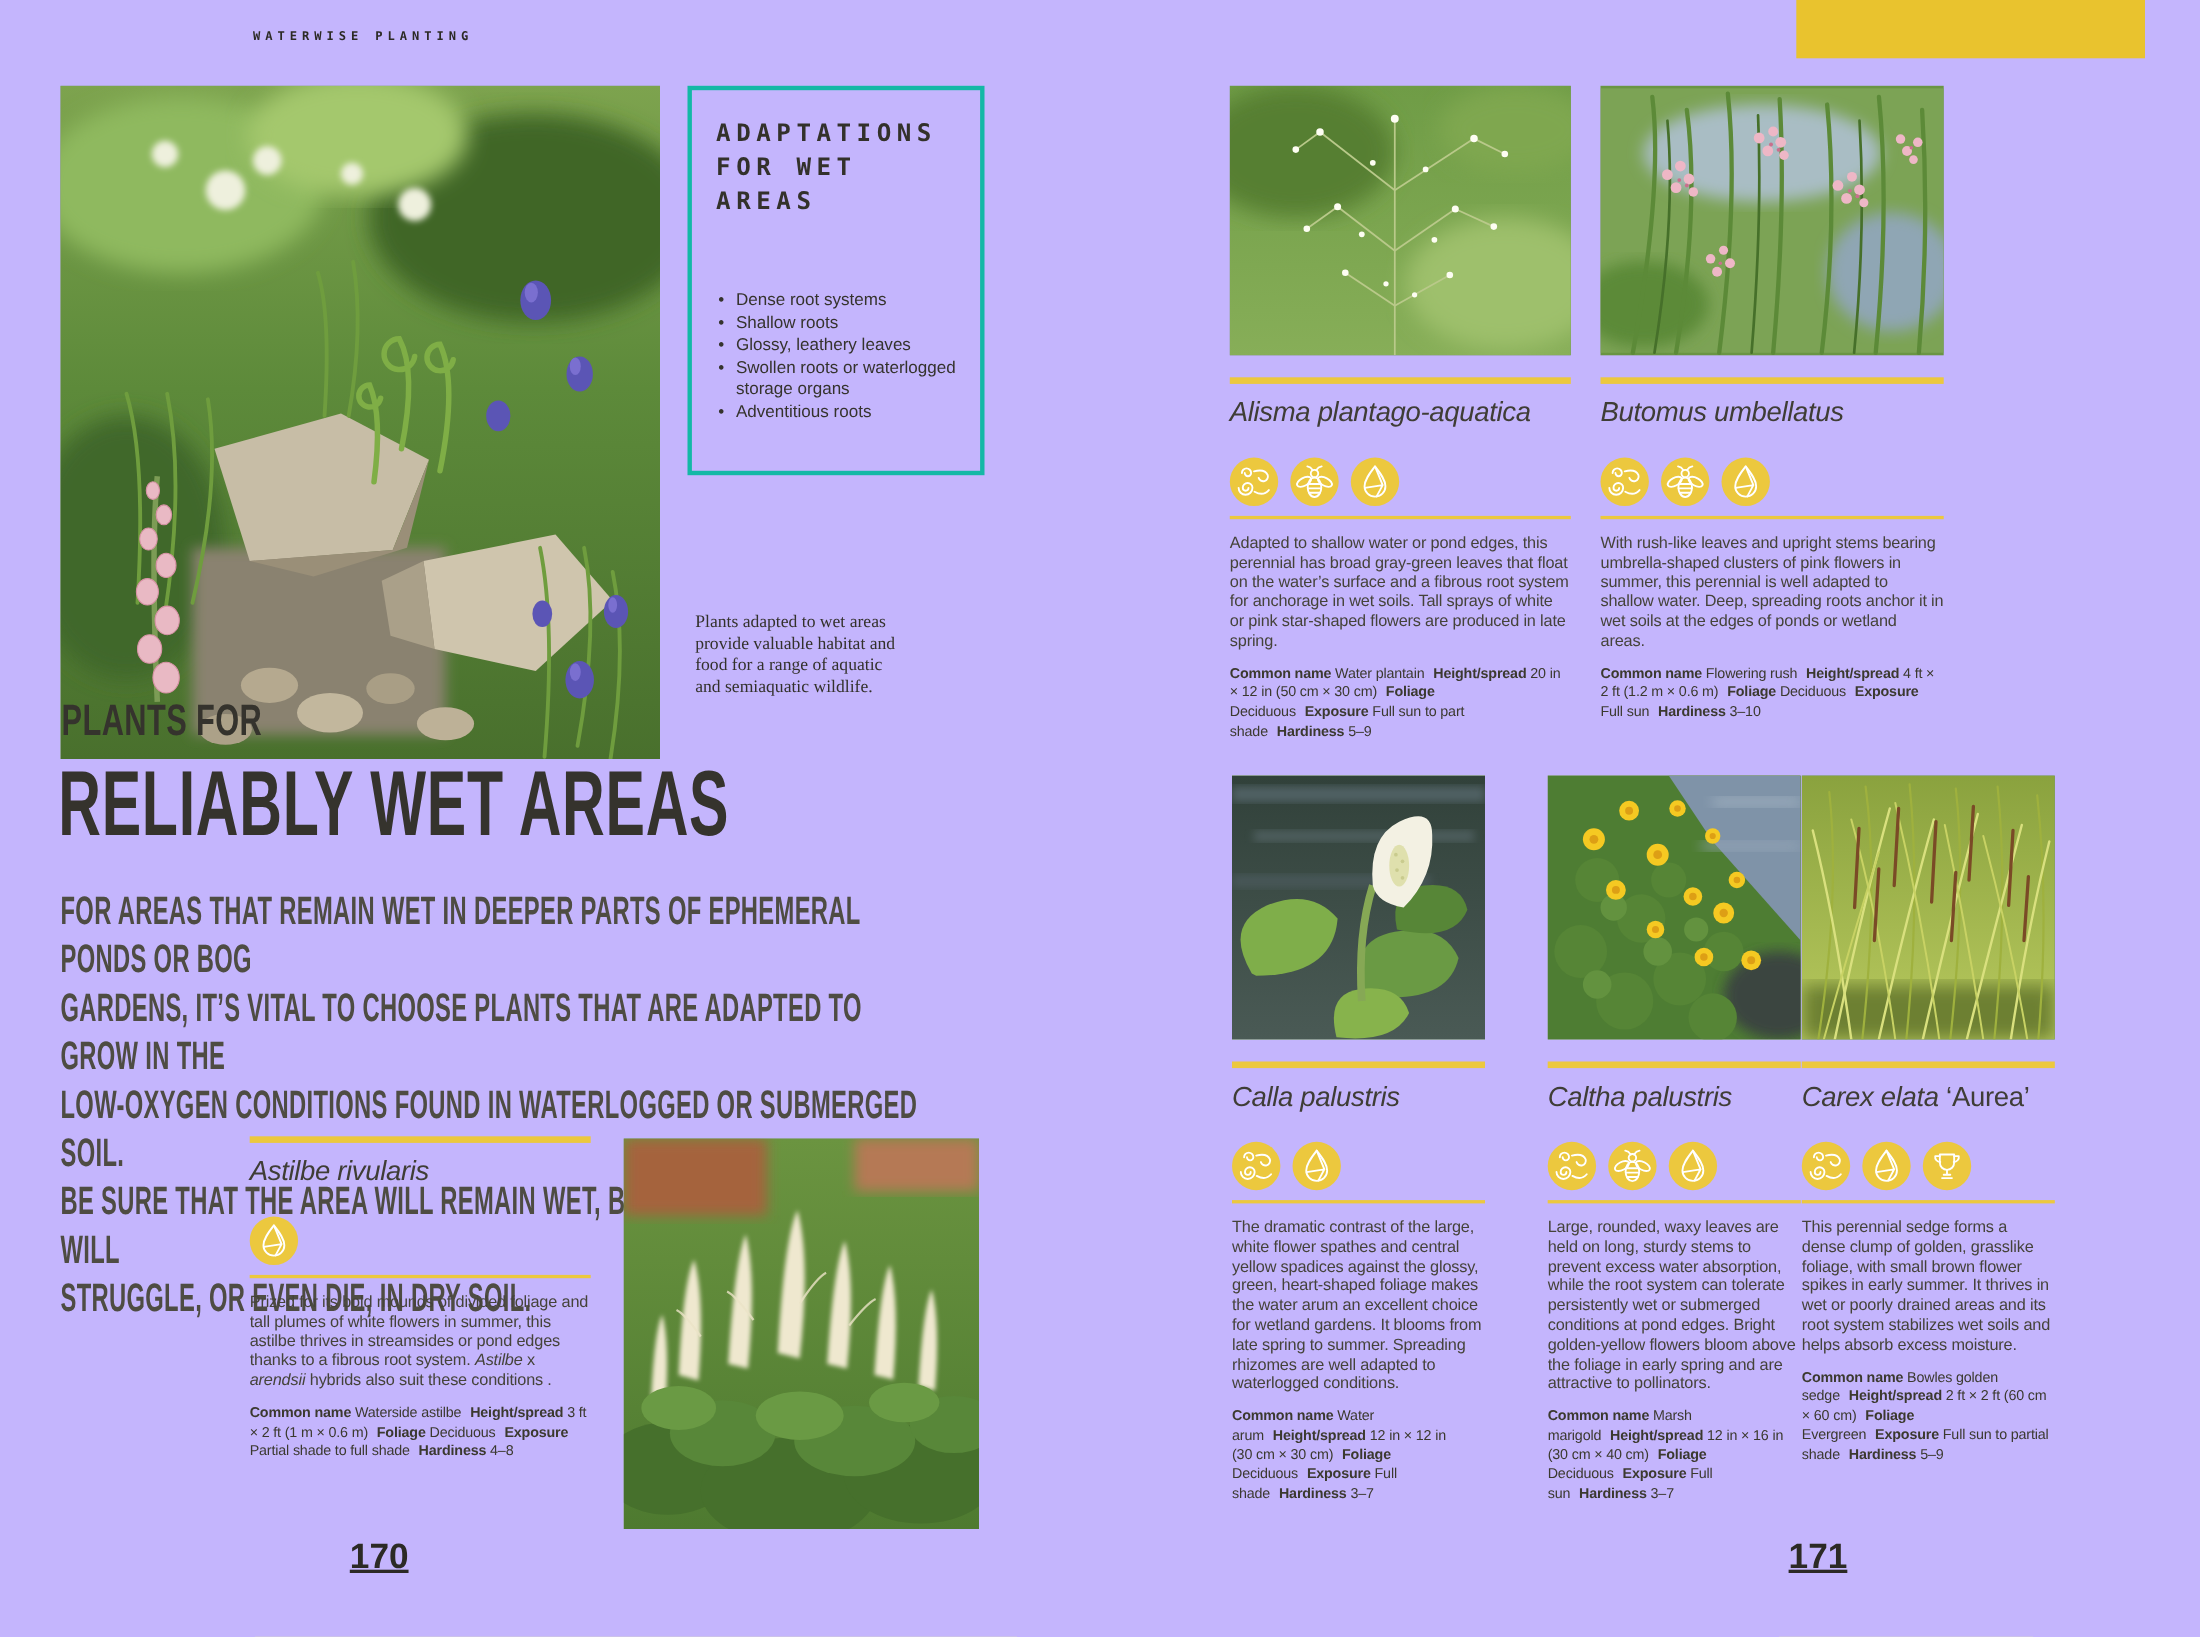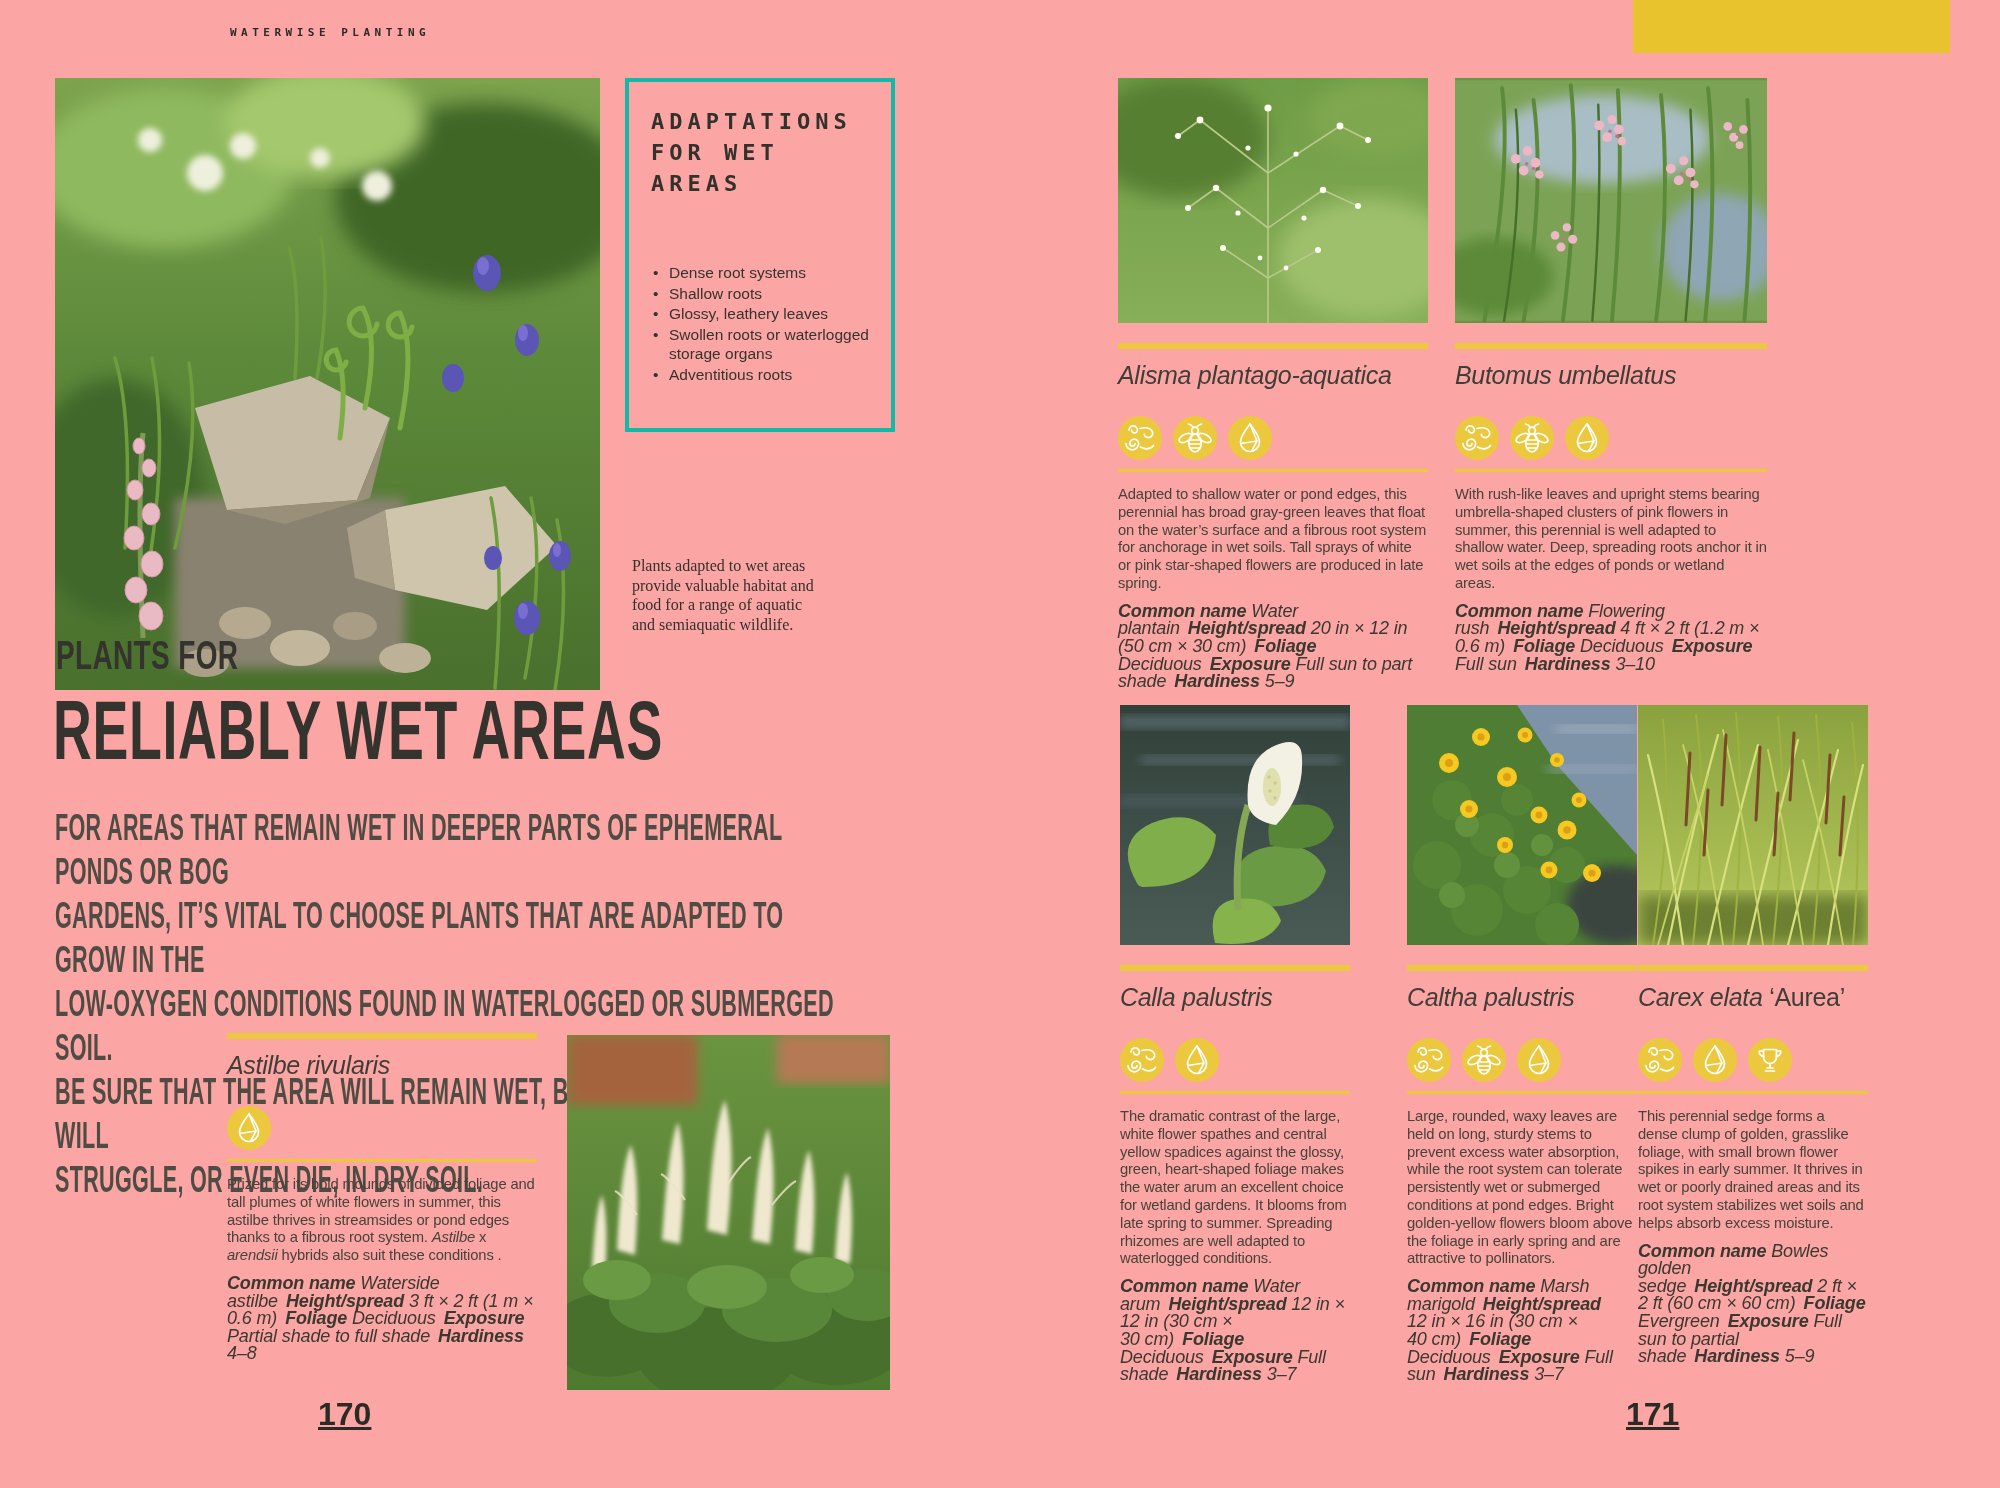--- a/index.html
+++ b/index.html
@@ -1,16 +1,16 @@
 <!DOCTYPE html>
 <html><head>
 <meta charset="utf-8">
 <style>
   html,body{margin:0;padding:0;background:#dad7cb;}
-  .canvas{position:relative;width:2000px;height:1488px;background:#fca5a5;overflow:hidden;
+  .canvas{position:relative;width:2000px;height:1488px;background:#c4b5fd;overflow:hidden;
           font-family:"Liberation Sans",sans-serif;color:#3b392f;
           -webkit-font-smoothing:antialiased;}
   .abs{position:absolute;}
   .mono{font-family:"DejaVu Sans Mono",monospace;}
   .serif{font-family:"Liberation Serif",serif;}
 
   
   .running-head{left:230px;top:26px;font-size:11px;font-weight:700;letter-spacing:4.5px;color:#2c2a25;}
   .corner-tab{left:1633px;top:0;width:317px;height:53px;background:#e9c32e;}
 
@@ -48,21 +48,21 @@
   .card-calla .ph-in,.card-caltha .ph-in,.card-carex .ph-in{height:240px;}
   .bar{height:6px;background:#ecc83e;margin:0 0 12px 0;}
   .card h2{margin:0;font-size:25px;line-height:29px;font-weight:400;color:#3f3d36;letter-spacing:-.3px;}
   .card h2 .it{font-style:italic;}
   .icons{display:flex;gap:11px;margin-top:26px;height:44px;}
   .icon{width:44px;height:44px;border-radius:50%;background:#ecc83e;display:flex;align-items:center;justify-content:center;flex:0 0 auto;}
   .icon svg{width:44px;height:44px;display:block;}
   .rule{height:3px;background:#ecc83e;margin-top:9px;margin-bottom:14px;}
   .desc{margin:0;font-size:14.8px;line-height:17.8px;letter-spacing:-.15px;color:#45433a;}
   .desc .it{font-style:italic;}
-  .stats{margin:10px 0 0 0;font-size:18px;line-height:17.6px;letter-spacing:-.15px;color:#3b392f;font-style:italic;}
+  .stats{margin:10px 0 0 0;font-size:13px;line-height:17.6px;letter-spacing:-.15px;color:#3b392f;}
   .stats .sl{font-weight:700;}
   .stats .stat{margin-right:8px;}
 
   .card-astilbe{left:227px;top:1033px;width:310px;}
   .card-alisma{left:1118px;top:78px;width:310px;}
   .card-butomus{left:1455px;top:78px;width:312px;}
   .card-calla{left:1120px;top:705px;width:230px;}
   .card-caltha{left:1379px;top:705px;width:230px;margin-left:28px;}
   .card-carex{left:1638px;top:705px;width:230px;}
 

